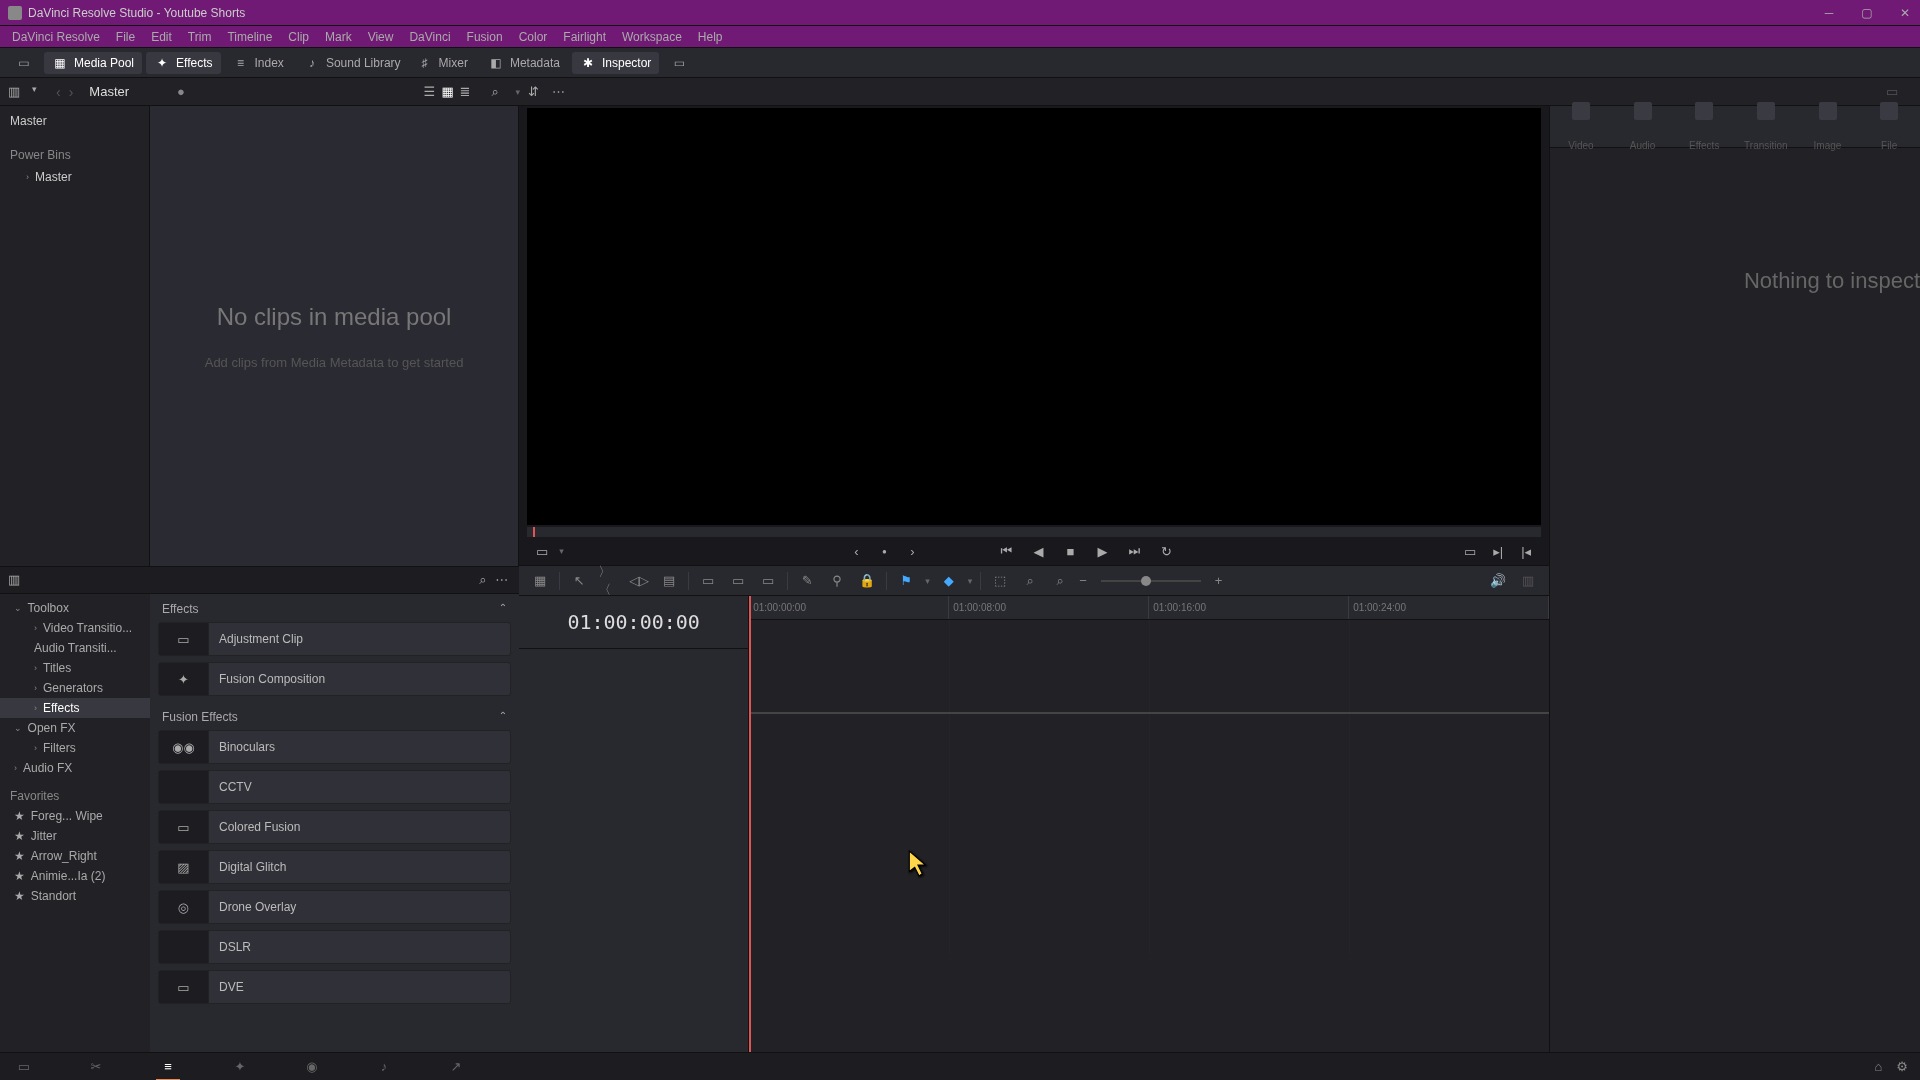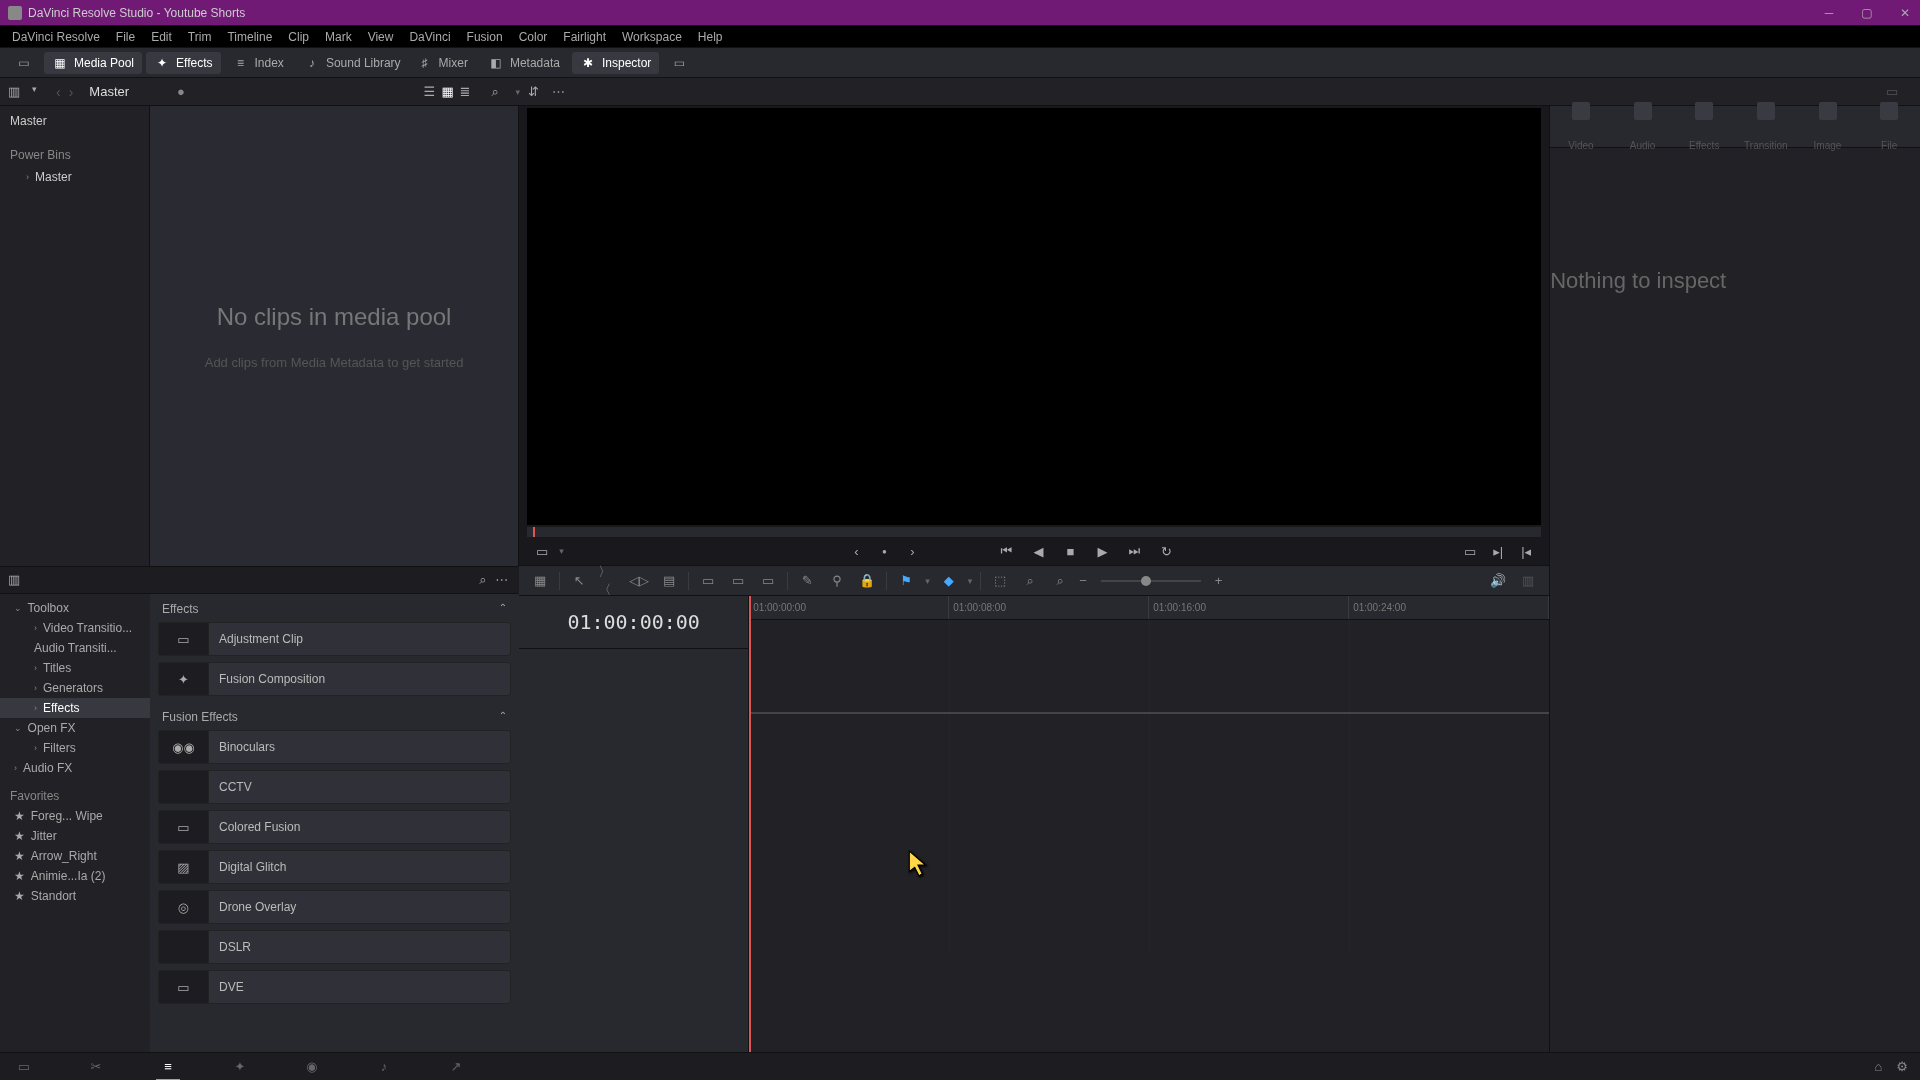--- a/index.html
+++ b/index.html
@@ -6,21 +6,21 @@
 body { background: #1f1f28; color: #aaa; overflow: hidden; width: 1920px; height: 1080px; font-size: 13px; }
 
 
 .titlebar { height: 26px; background: #701a75; display: flex; align-items: center; padding: 0 8px; border-bottom: 1px solid #111; }
 .titlebar .app-icon { width: 14px; height: 14px; background: #888; border-radius: 2px; margin-right: 6px; }
 .titlebar .title { color: #ccc; font-size: 12px; flex: 1; }
 .titlebar .win-controls { display: flex; gap: 24px; }
 .titlebar .win-btn { width: 14px; height: 14px; display: flex; align-items: center; justify-content: center; color: #aaa; font-size: 12px; }
 
 
-.menubar { height: 22px; background: #000000; display: flex; align-items: center; padding: 0 4px; border-bottom: 1px solid #111; }
+.menubar { height: 22px; background: #701a75; display: flex; align-items: center; padding: 0 4px; border-bottom: 1px solid #111; }
 .menubar .menu-item { padding: 0 8px; color: #aaa; font-size: 12px; }
 
 
 .top-toolbar { height: 30px; background: #28282f; display: flex; align-items: center; padding: 0 8px; border-bottom: 1px solid #111; }
 .top-toolbar .left-group, .top-toolbar .right-group { display: flex; align-items: center; gap: 4px; }
 .top-toolbar .center { flex: 1; display: flex; align-items: center; justify-content: center; gap: 8px; }
 .tb-btn { display: flex; align-items: center; gap: 6px; padding: 3px 8px; color: #aaa; font-size: 12px; border-radius: 3px; }
 .tb-btn.active { background: #383840; color: #fff; }
 .tb-icon { width: 16px; height: 16px; display: inline-flex; align-items: center; justify-content: center; }
 .project-title { color: #fff; font-size: 14px; font-weight: 500; }
@@ -92,21 +92,21 @@
 .tl-ruler .tick { width: 200px; border-right: 1px solid #3a3a42; padding: 6px 4px;}
 .tl-video-area { height: 94px; border-bottom: 2px solid #444; background: linear-gradient(to right, #242429 1px, transparent 1px); background-size: 200px 100%; }
 .tl-audio-area { height: 240px; background: linear-gradient(to right, #242429 1px, transparent 1px); background-size: 200px 100%; }
 .playhead { position:absolute; left:0; top:0; width:2px; height:100%; background:#d55;}
 
 
 .right-panel { width: 400px; background: #212126; border-left: 1px solid #111; display: flex; flex-direction: column;}
 .inspector-tabs { height: 42px; display: flex; justify-content: space-around; align-items: center; border-bottom: 1px solid #111; background: #28282f;}
 .insp-tab { display: flex; flex-direction: column; align-items: center; gap: 20px; color: #555; font-size: 10px; width: 60px;}
 .insp-icon { width: 18px; height: 18px; background: #3a3a42; border-radius: 2px;}
-.inspector-body { flex: 1; display: flex; align-items: flex-start; justify-content: flex-start; padding-top: 120px;}
+.inspector-body { flex: 1; display: flex; align-items: flex-start; justify-content: flex-end; padding-top: 120px;}
 .inspector-empty { color: #666; font-size: 22px; }
 
 
 .bottom-bar { height: 28px; background: #1c1c21; display: flex; align-items: center; padding: 0 12px; border-top: 1px solid #111;}
 .bottom-left { display: flex; align-items: center; gap: 8px; flex:1; }
 .app-logo { width: 16px; height: 16px; border-radius: 50%; background: #e85; }
 .page-switcher { display: flex; gap: 48px; }
 .page-btn { width: 24px; height: 20px; display: inline-flex; align-items: center; justify-content: center; color: #666; position: relative;}
 .page-btn.active { color: #fff; }
 .page-btn.active::after { content:''; position:absolute; bottom:-4px; left:0; right:0; height:2px; background:#e85;}

